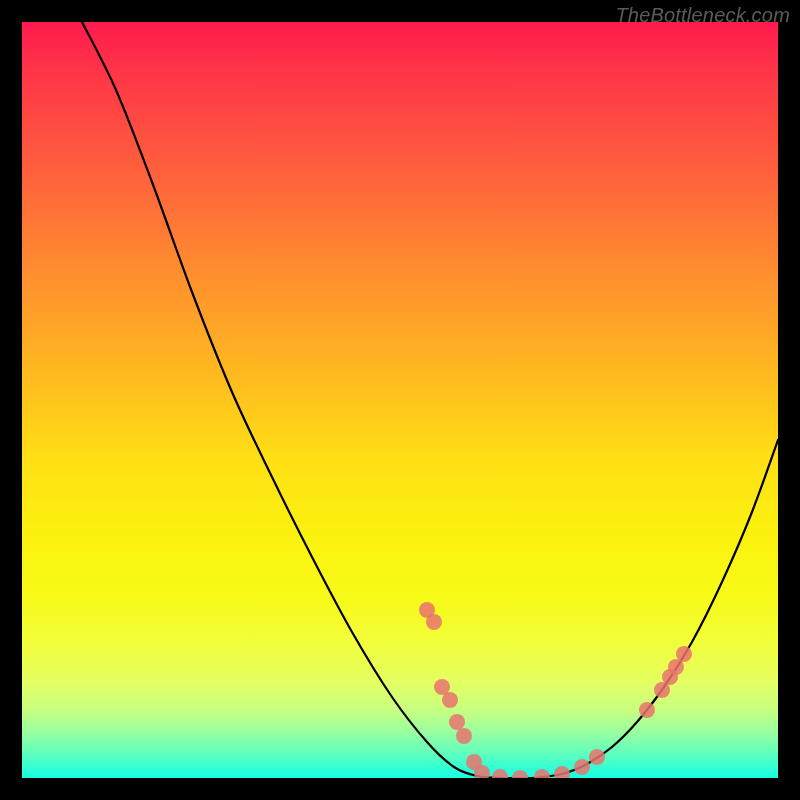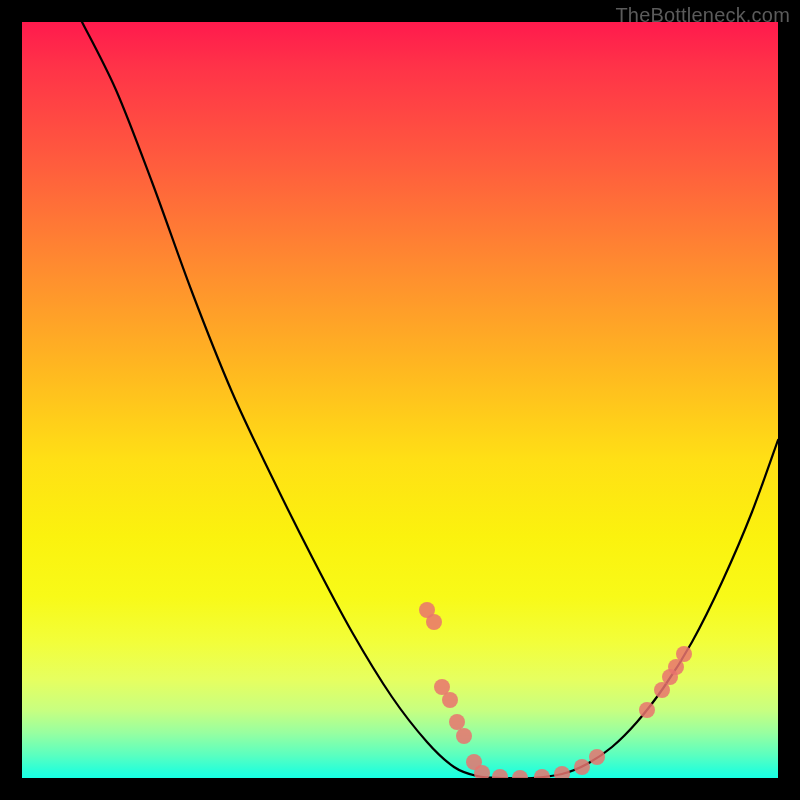--- a/index.html
+++ b/index.html
@@ -2,20 +2,21 @@
 <html><head>
 <meta charset="utf-8">
 <style>
   * { margin: 0; padding: 0; box-sizing: border-box; }
   html, body { width: 800px; height: 800px; background: #000; overflow: hidden; }
   .frame {
     position: absolute;
     left: 0; top: 0;
     width: 800px; height: 800px;
     background: #000;
+    font-style: italic;
   }
   .plot-area {
     position: absolute;
     left: 22px;
     top: 22px;
     width: 756px;
     height: 756px;
     overflow: hidden;
   }
   .gradient-bg {

